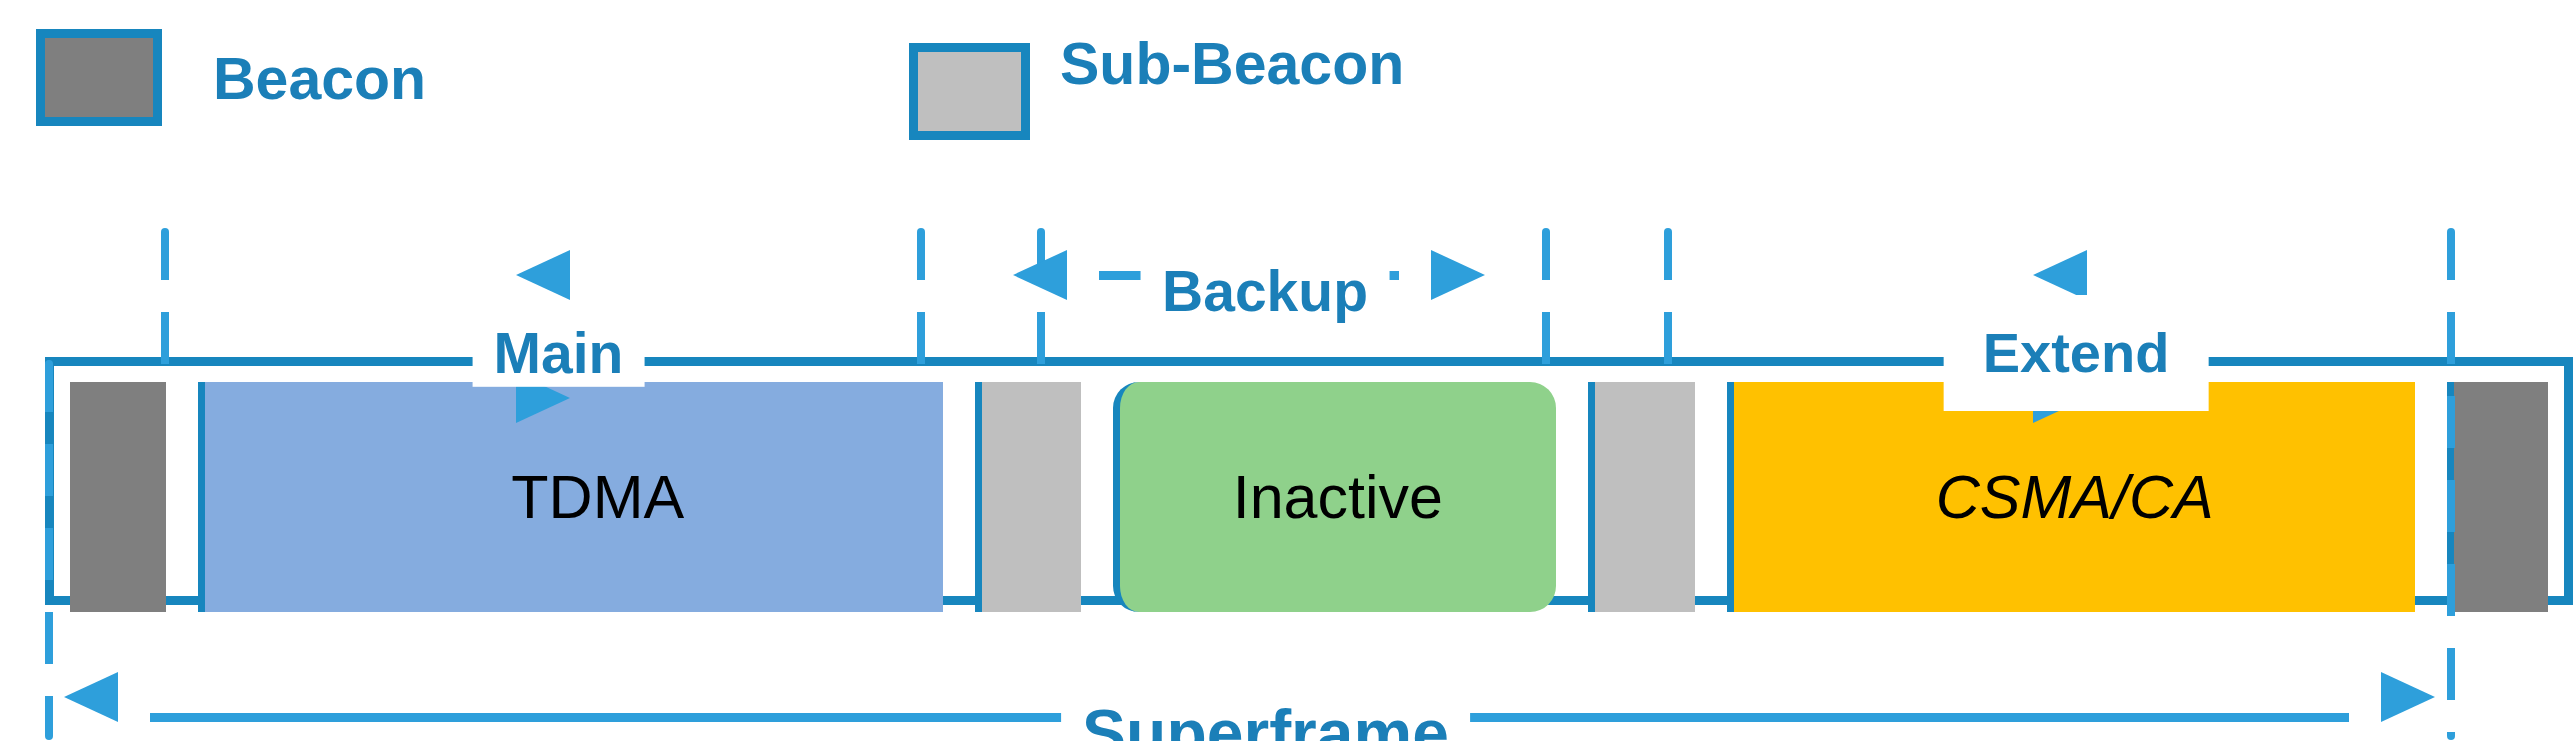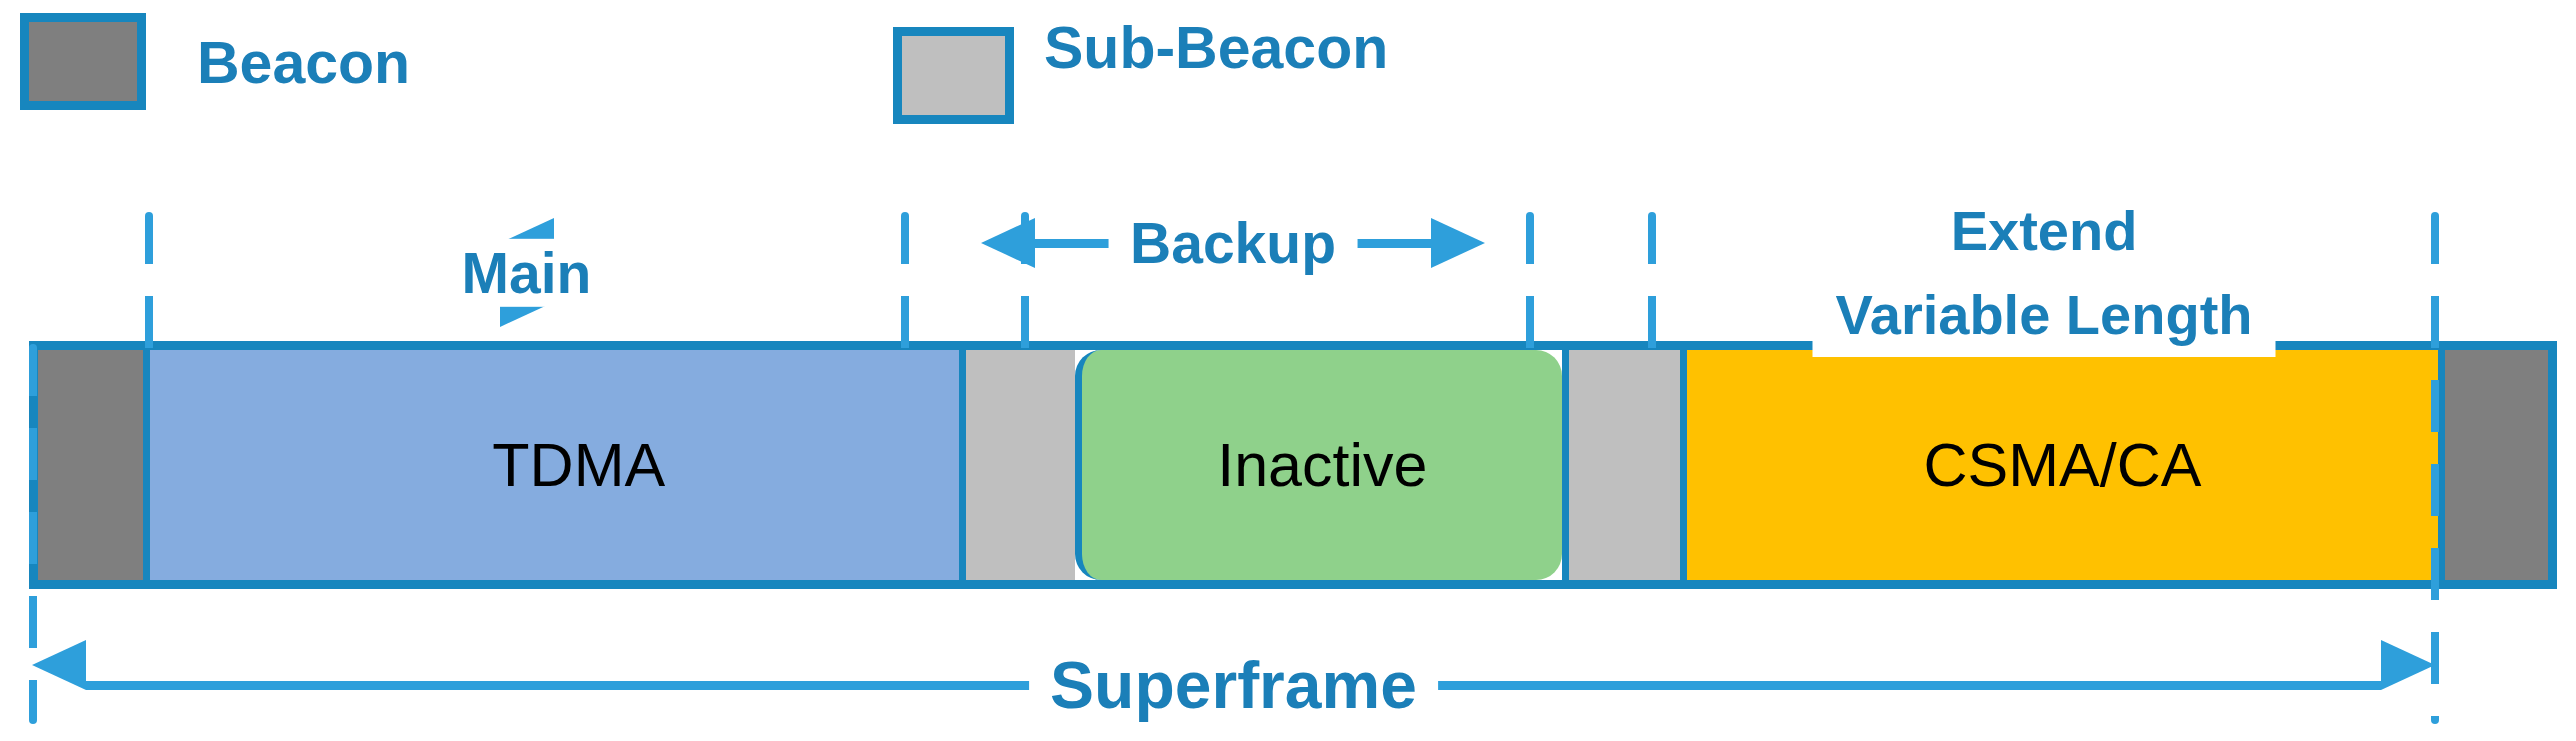--- a/index.html
+++ b/index.html
@@ -6,21 +6,21 @@
     --accent-dark:#1786BE;
     --accent-light:#2E9FDB;
     --text-blue:#1B7FB8;
     --beacon-fill:#7F7F7F;
     --sub-beacon-fill:#BFBFBF;
     --tdma-fill:#85ACDF;
     --inactive-fill:#8FD18B;
     --csma-fill:#FFC100;
     --segment-text:#000000;
   }
-  *{margin:0;padding:0;box-sizing:border-box;}
+  *{margin:16px;padding:0;box-sizing:border-box;}
   html,body{width:2576px;height:741px;background:#ffffff;overflow:hidden;
     font-family:"Liberation Sans", sans-serif;}
 
   
   .swatch{position:absolute;border:9px solid var(--accent-dark);}
   #legend-beacon-swatch{left:20px;top:12.6px;width:126px;height:97px;background:var(--beacon-fill);}
   #legend-sub-swatch{left:893px;top:27px;width:121px;height:97px;background:var(--sub-beacon-fill);}
   .legend-label{position:absolute;color:var(--text-blue);font-weight:bold;font-size:59px;white-space:nowrap;}
   #legend-beacon-label{left:197px;top:29px;}
   #legend-sub-label{left:1044px;top:14.4px;}
@@ -57,21 +57,21 @@
   #superframe-bar{position:absolute;left:29px;top:341px;width:2528px;height:248px;
     border:9px solid var(--accent-dark);display:flex;z-index:1;}
   .seg{height:100%;display:flex;align-items:center;justify-content:center;}
   .seg + .seg{border-left:7.2px solid var(--accent-dark);}
   .seg-label{color:var(--segment-text);font-size:61px;white-space:nowrap;}
   #seg-beacon-start{width:109px;background:var(--beacon-fill);}
   #seg-tdma{width:843px;background:var(--tdma-fill);padding-left:48px;}
   #seg-sub1{width:120px;background:var(--sub-beacon-fill);}
   #seg-inactive{width:504px;background:var(--inactive-fill);border-radius:26px;}
   #seg-sub2{width:122px;background:var(--sub-beacon-fill);}
-  #seg-csma{width:784px;background:var(--csma-fill);}
+  #seg-csma{width:784px;background:var(--csma-fill);font-style:italic;}
   #seg-beacon-end{width:114px;background:var(--beacon-fill);}
 </style>
 </head>
 <body>
 
 <div class="swatch" id="legend-beacon-swatch"></div>
 <div class="legend-label" id="legend-beacon-label">Beacon</div>
 <div class="swatch" id="legend-sub-swatch"></div>
 <div class="legend-label" id="legend-sub-label">Sub-Beacon</div>
 
@@ -97,21 +97,20 @@
     <div class="lbl">Backup</div>
   </div>
   <div class="head-r"></div>
 </div>
 
 <div class="dim" id="dim-extend">
   <div class="head-l"></div>
   <div class="shaft">
     <div class="lbl">
       <span style="display:block">Extend</span>
-      <span style="display:block">Variable Length</span>
     </div>
   </div>
   <div class="head-r"></div>
 </div>
 
 <div id="superframe-bar">
   <div class="seg" id="seg-beacon-start"></div>
   <div class="seg" id="seg-tdma">
     <span class="seg-label">TDMA</span>
   </div>

